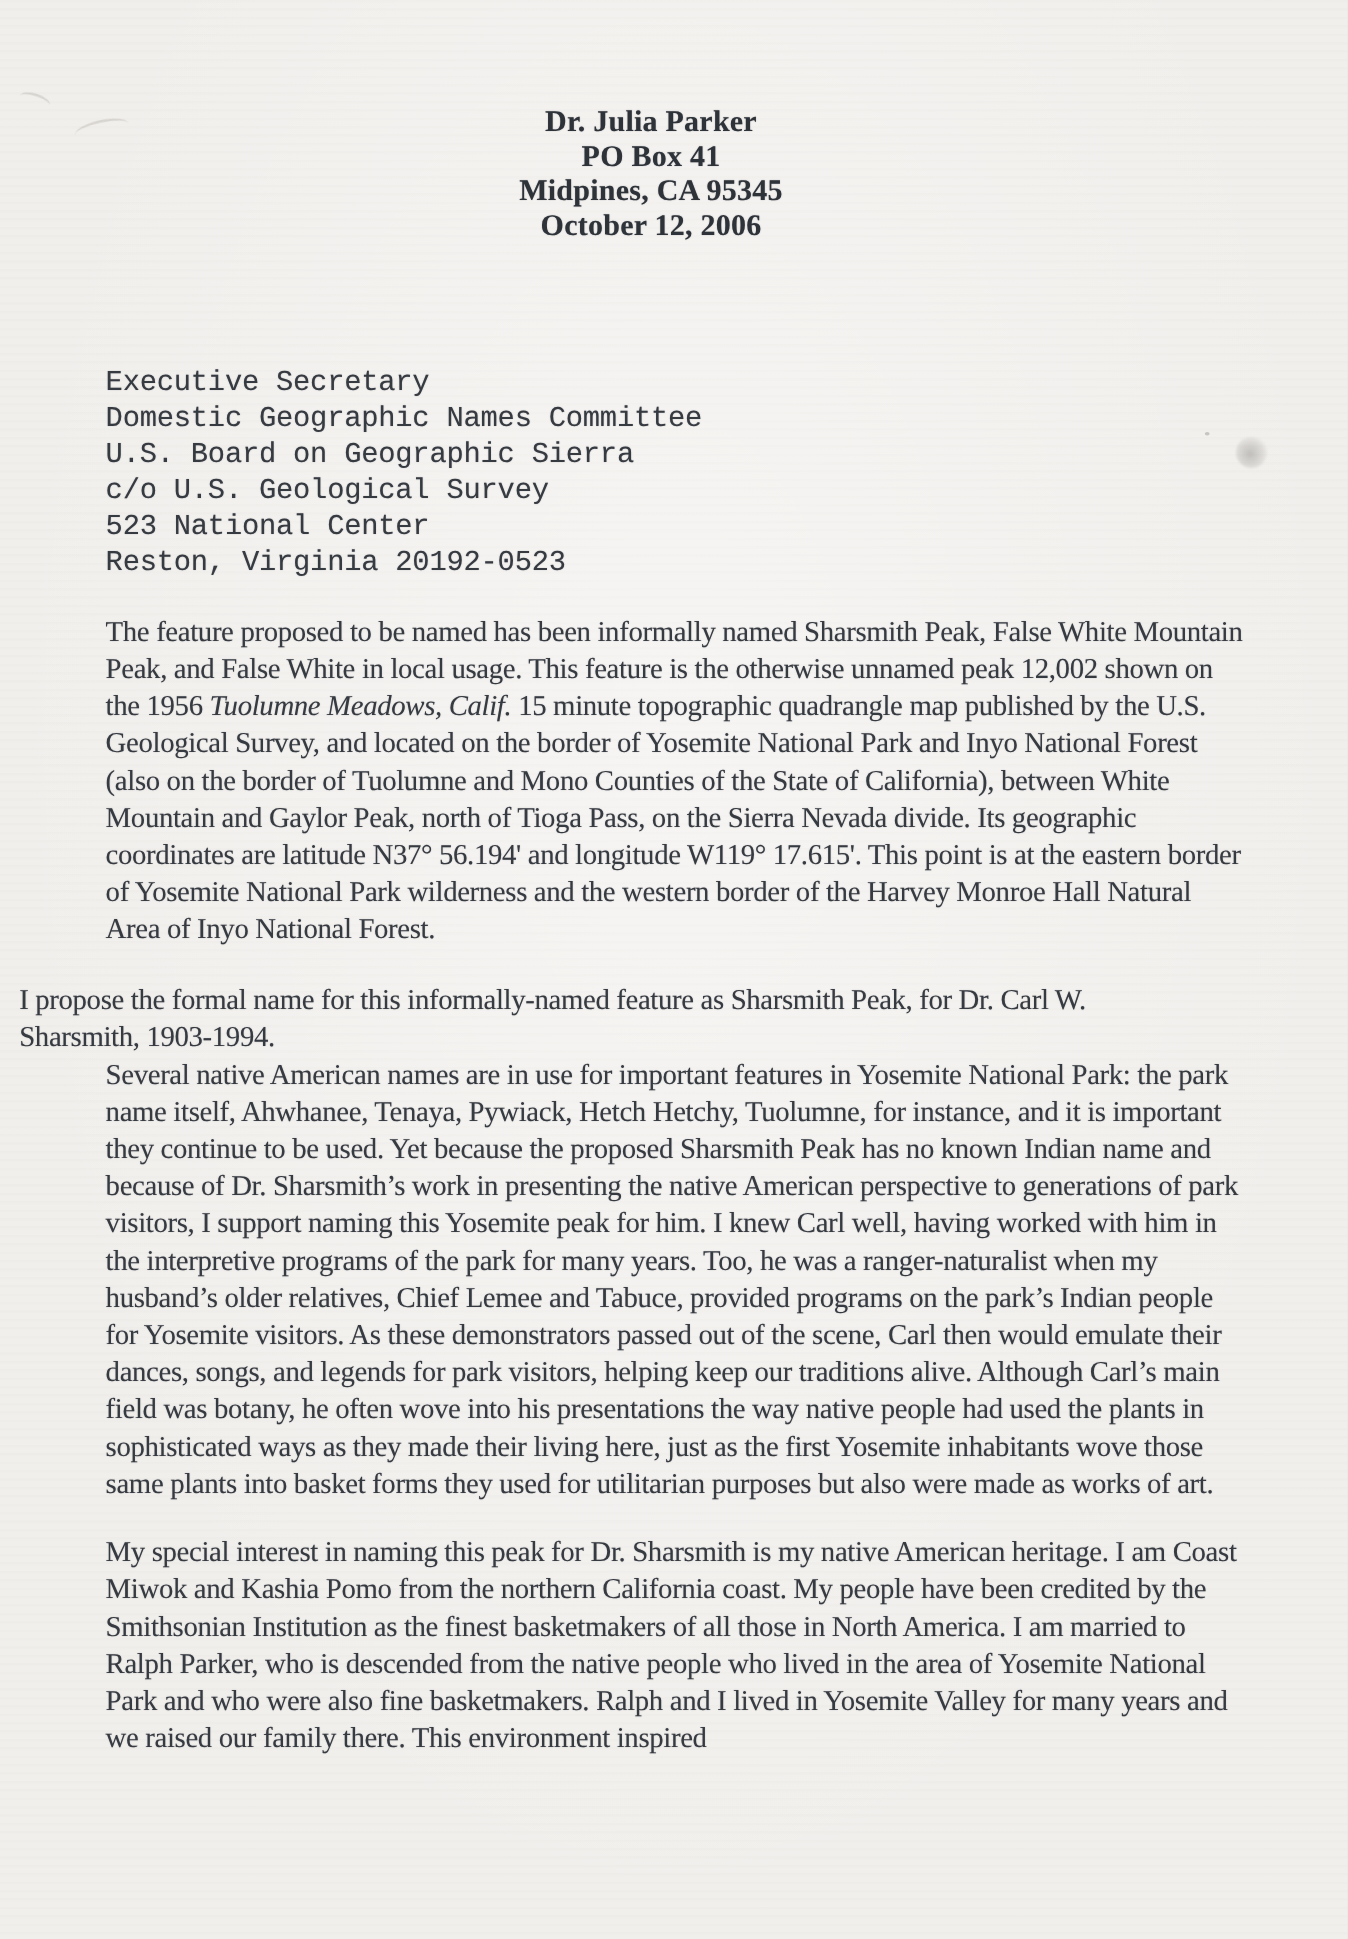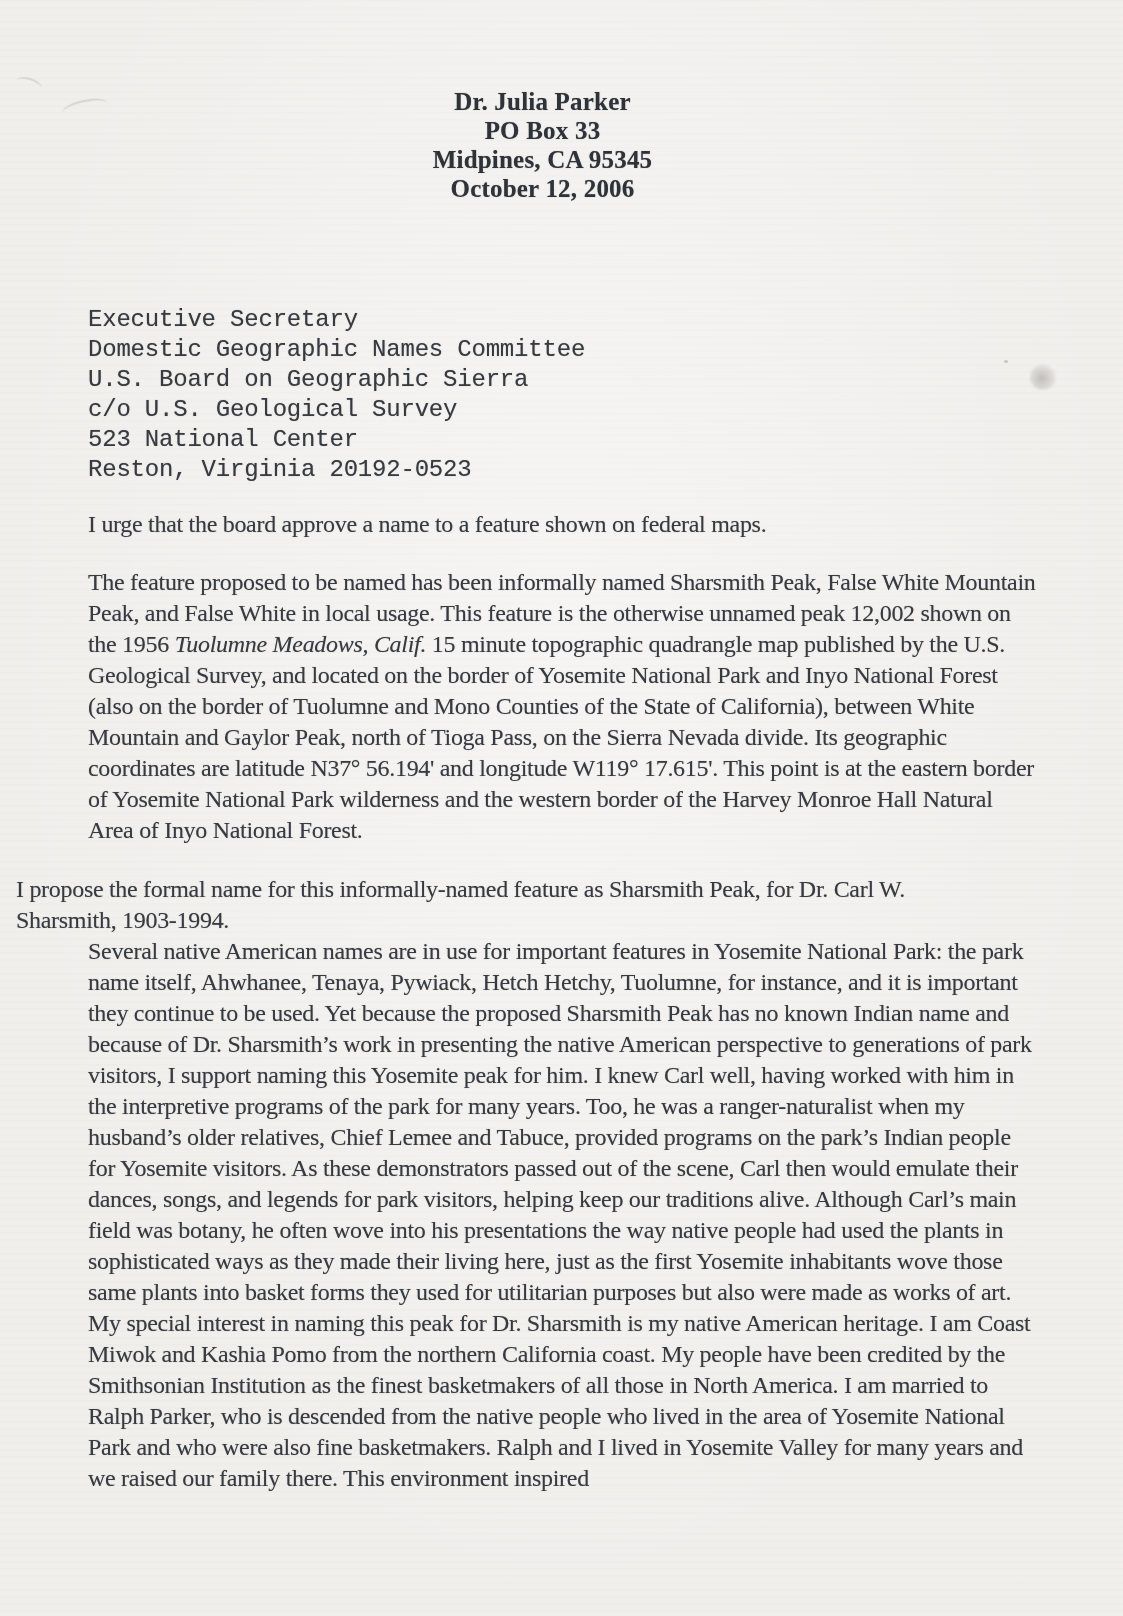--- a/index.html
+++ b/index.html
@@ -52,21 +52,21 @@
     width: 952px;
     font-size: 24px;
     line-height: 31px;
     letter-spacing: -0.3px;
     text-align: left;
   }
   .opening   { margin-top: 24px; }
   .par-feature  { margin-top: 27px; }
   .par-proposal { margin-top: 28px; margin-left: 16px; }
   .par-names    { }
-  .par-heritage { }
+  .par-heritage { margin-top: 26px; }
   em { font-style: italic; }
 
   
   .smudge {
     position: absolute;
     left: 1030px; top: 364px;
     width: 26px; height: 26px;
     border-radius: 50%;
     background: radial-gradient(circle at 45% 55%,
       rgba(124,122,118,0.42),
@@ -90,36 +90,35 @@
   .mark-a { left: 62px; top: 100px; width: 46px; height: 14px; transform: rotate(-12deg); }
   .mark-b { left: 16px; top: 78px;  width: 26px; height: 10px; transform: rotate(18deg); }
 </style>
 </head>
 <body>
 
 <div class="page">
 
   <header class="letterhead">
     <div>Dr. Julia Parker</div>
-    <div>PO Box 33</div>
+    <div>PO Box 41</div>
     <div>Midpines, CA 95345</div>
     <div>October 12, 2006</div>
   </header>
 
   <section class="recipient txt">
     <div>Executive Secretary</div>
     <div>Domestic Geographic Names Committee</div>
     <div>U.S. Board on Geographic Sierra</div>
     <div>c/o U.S. Geological Survey</div>
     <div>523 National Center</div>
     <div>Reston, Virginia 20192-0523</div>
   </section>
 
 
-  <p class="body-par opening txt">I urge that the board approve a name to a feature shown on federal maps.</p>
 
   <p class="body-par par-feature txt"><span>The feature proposed to be named has been informally named Sharsmith Peak, False White Mountain Peak, and False White in local usage. This feature is the otherwise unnamed peak 12,002 shown on the 1956 </span><em>Tuolumne Meadows, Calif.</em><span> 15 minute topographic quadrangle map published by the U.S. Geological Survey, and located on the border of Yosemite National Park and Inyo National Forest (also on the border of Tuolumne and Mono Counties of the State of California), between White Mountain and Gaylor Peak, north of Tioga Pass, on the Sierra Nevada divide. Its geographic coordinates are latitude N37° 56.194' and longitude W119° 17.615'. This point is at the eastern border of Yosemite National Park wilderness and the western border of the Harvey Monroe Hall Natural Area of Inyo National Forest.</span></p>
 
   <p class="body-par par-proposal txt">I propose the formal name for this informally-named feature as Sharsmith Peak, for Dr. Carl W. Sharsmith, 1903-1994.</p>
 
   <p class="body-par par-names txt">Several native American names are in use for important features in Yosemite National Park: the park name itself, Ahwhanee, Tenaya, Pywiack, Hetch Hetchy, Tuolumne, for instance, and it is important they continue to be used. Yet because the proposed Sharsmith Peak has no known Indian name and because of Dr. Sharsmith’s work in presenting the native American perspective to generations of park visitors, I support naming this Yosemite peak for him. I knew Carl well, having worked with him in the interpretive programs of the park for many years. Too, he was a ranger-naturalist when my husband’s older relatives, Chief Lemee and Tabuce, provided programs on the park’s Indian people for Yosemite visitors. As these demonstrators passed out of the scene, Carl then would emulate their dances, songs, and legends for park visitors, helping keep our traditions alive. Although Carl’s main field was botany, he often wove into his presentations the way native people had used the plants in sophisticated ways as they made their living here, just as the first Yosemite inhabitants wove those same plants into basket forms they used for utilitarian purposes but also were made as works of art.</p>
 
   <p class="body-par par-heritage txt">My special interest in naming this peak for Dr. Sharsmith is my native American heritage. I am Coast Miwok and Kashia Pomo from the northern California coast. My people have been credited by the Smithsonian Institution as the finest basketmakers of all those in North America. I am married to Ralph Parker, who is descended from the native people who lived in the area of Yosemite National Park and who were also fine basketmakers. Ralph and I lived in Yosemite Valley for many years and we raised our family there. This environment inspired</p>
 
   <div class="smudge"></div>

